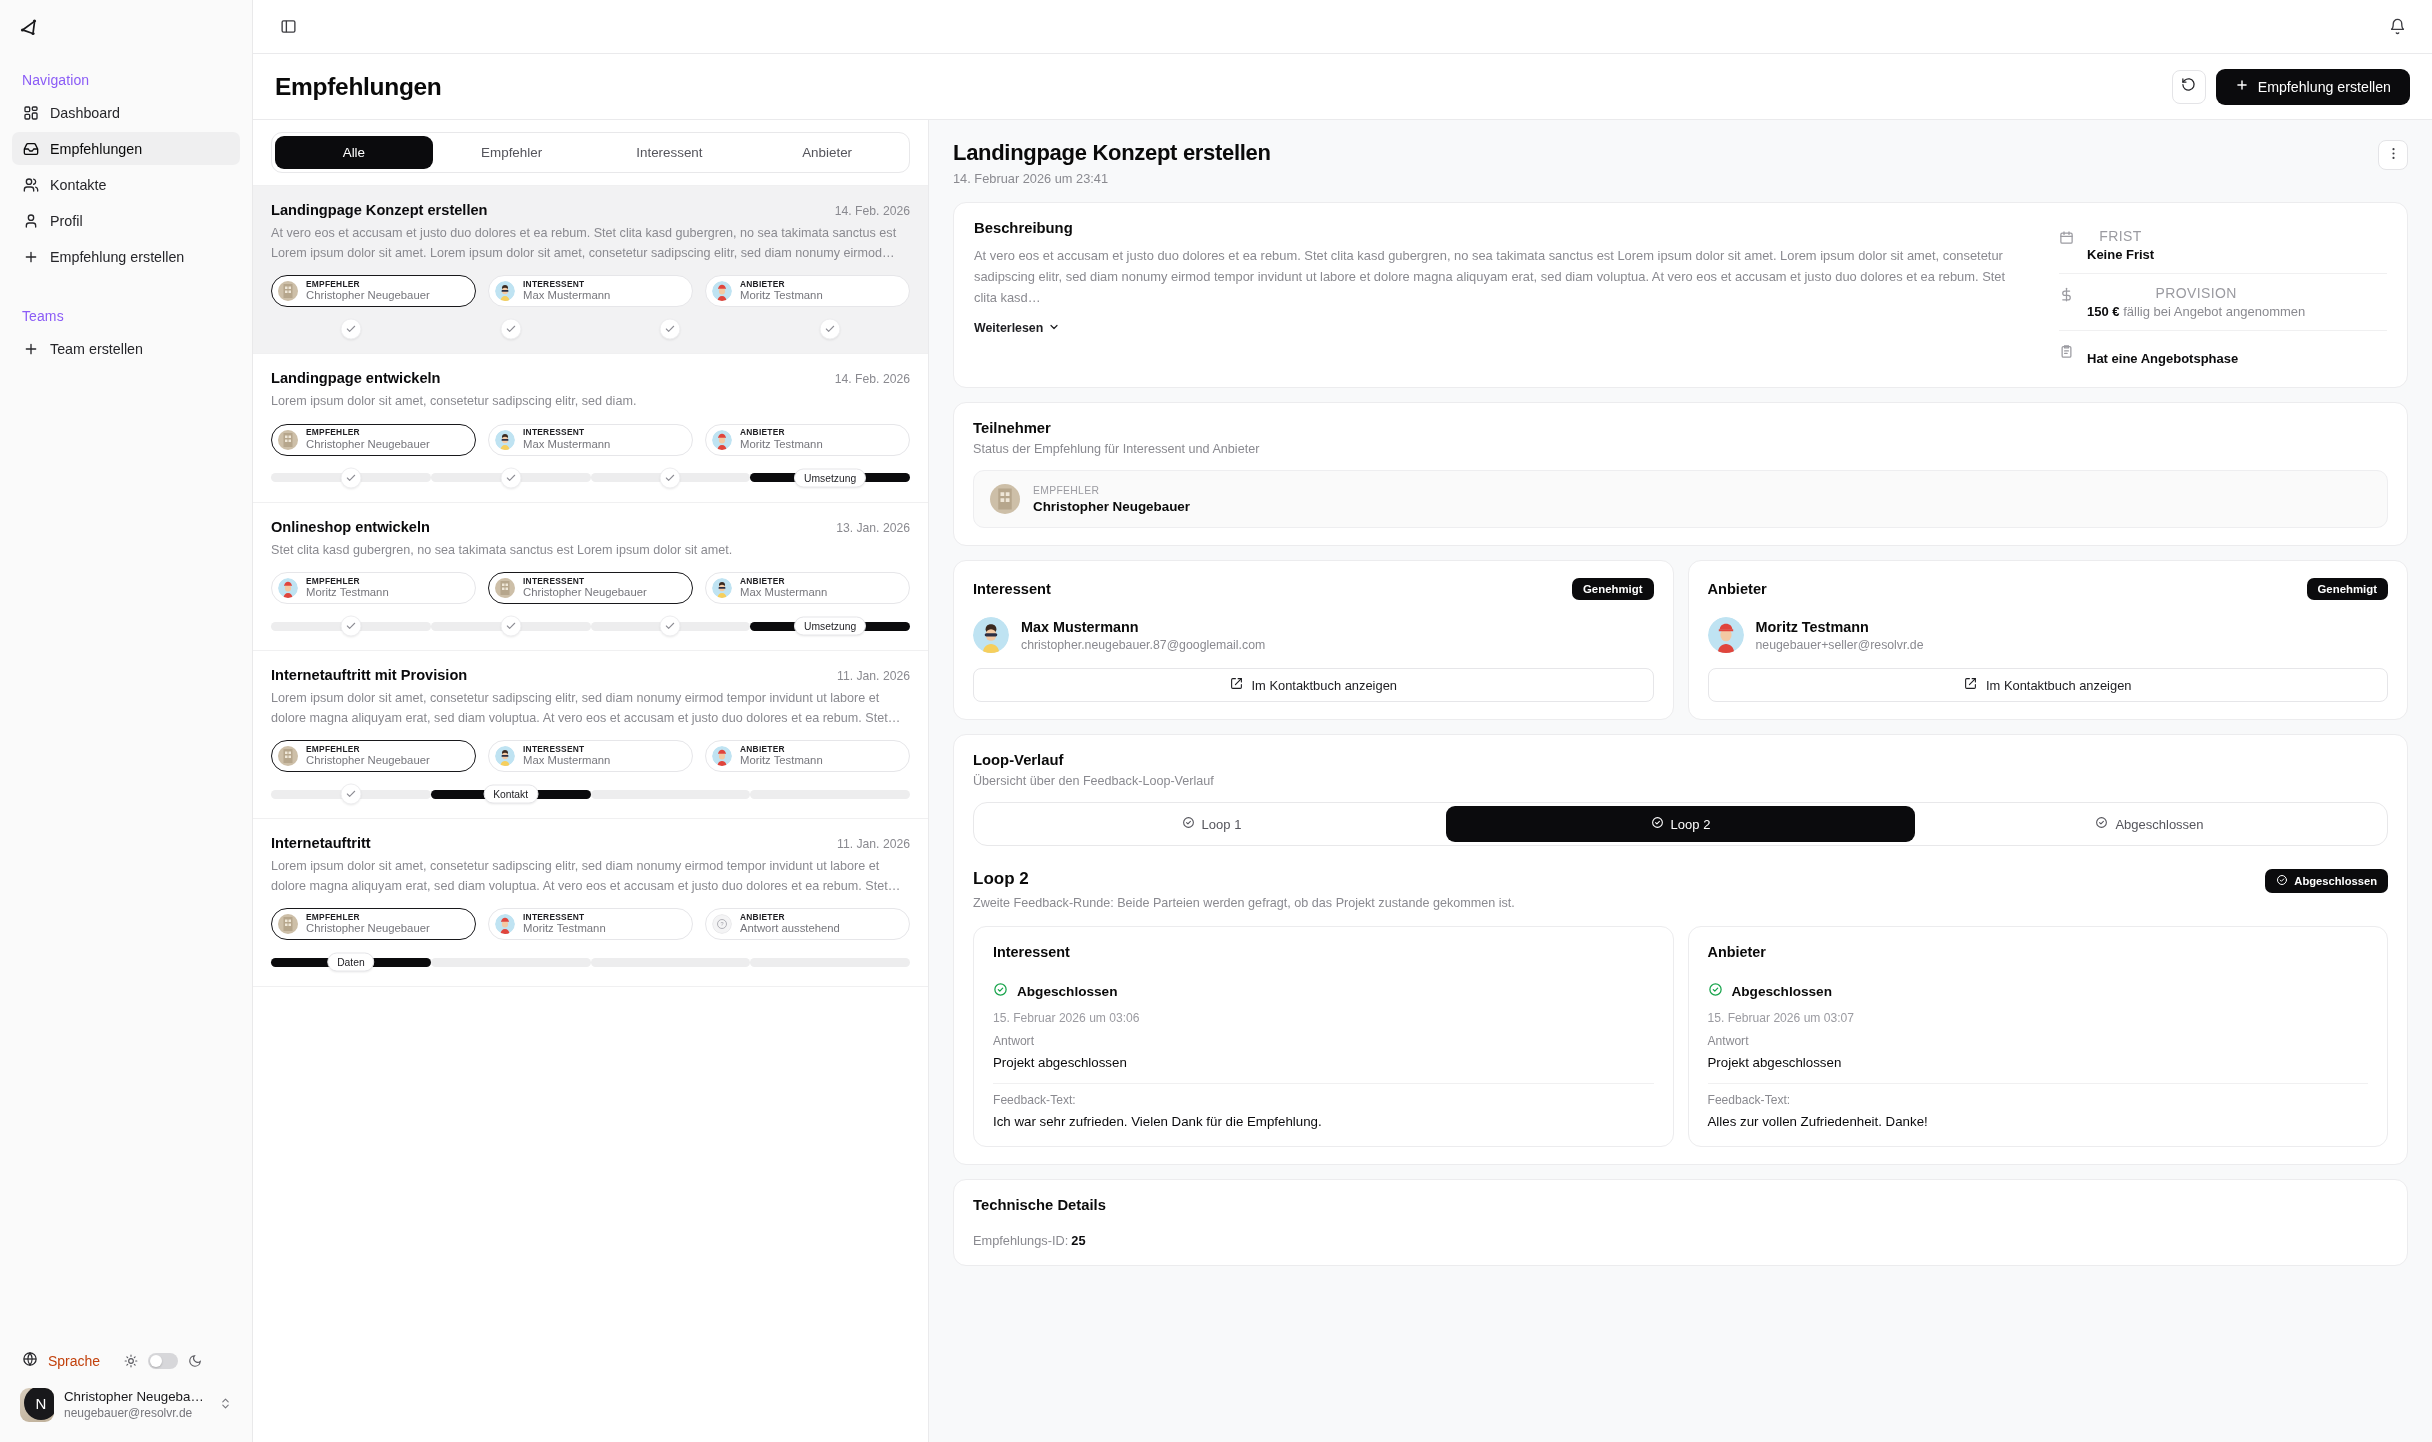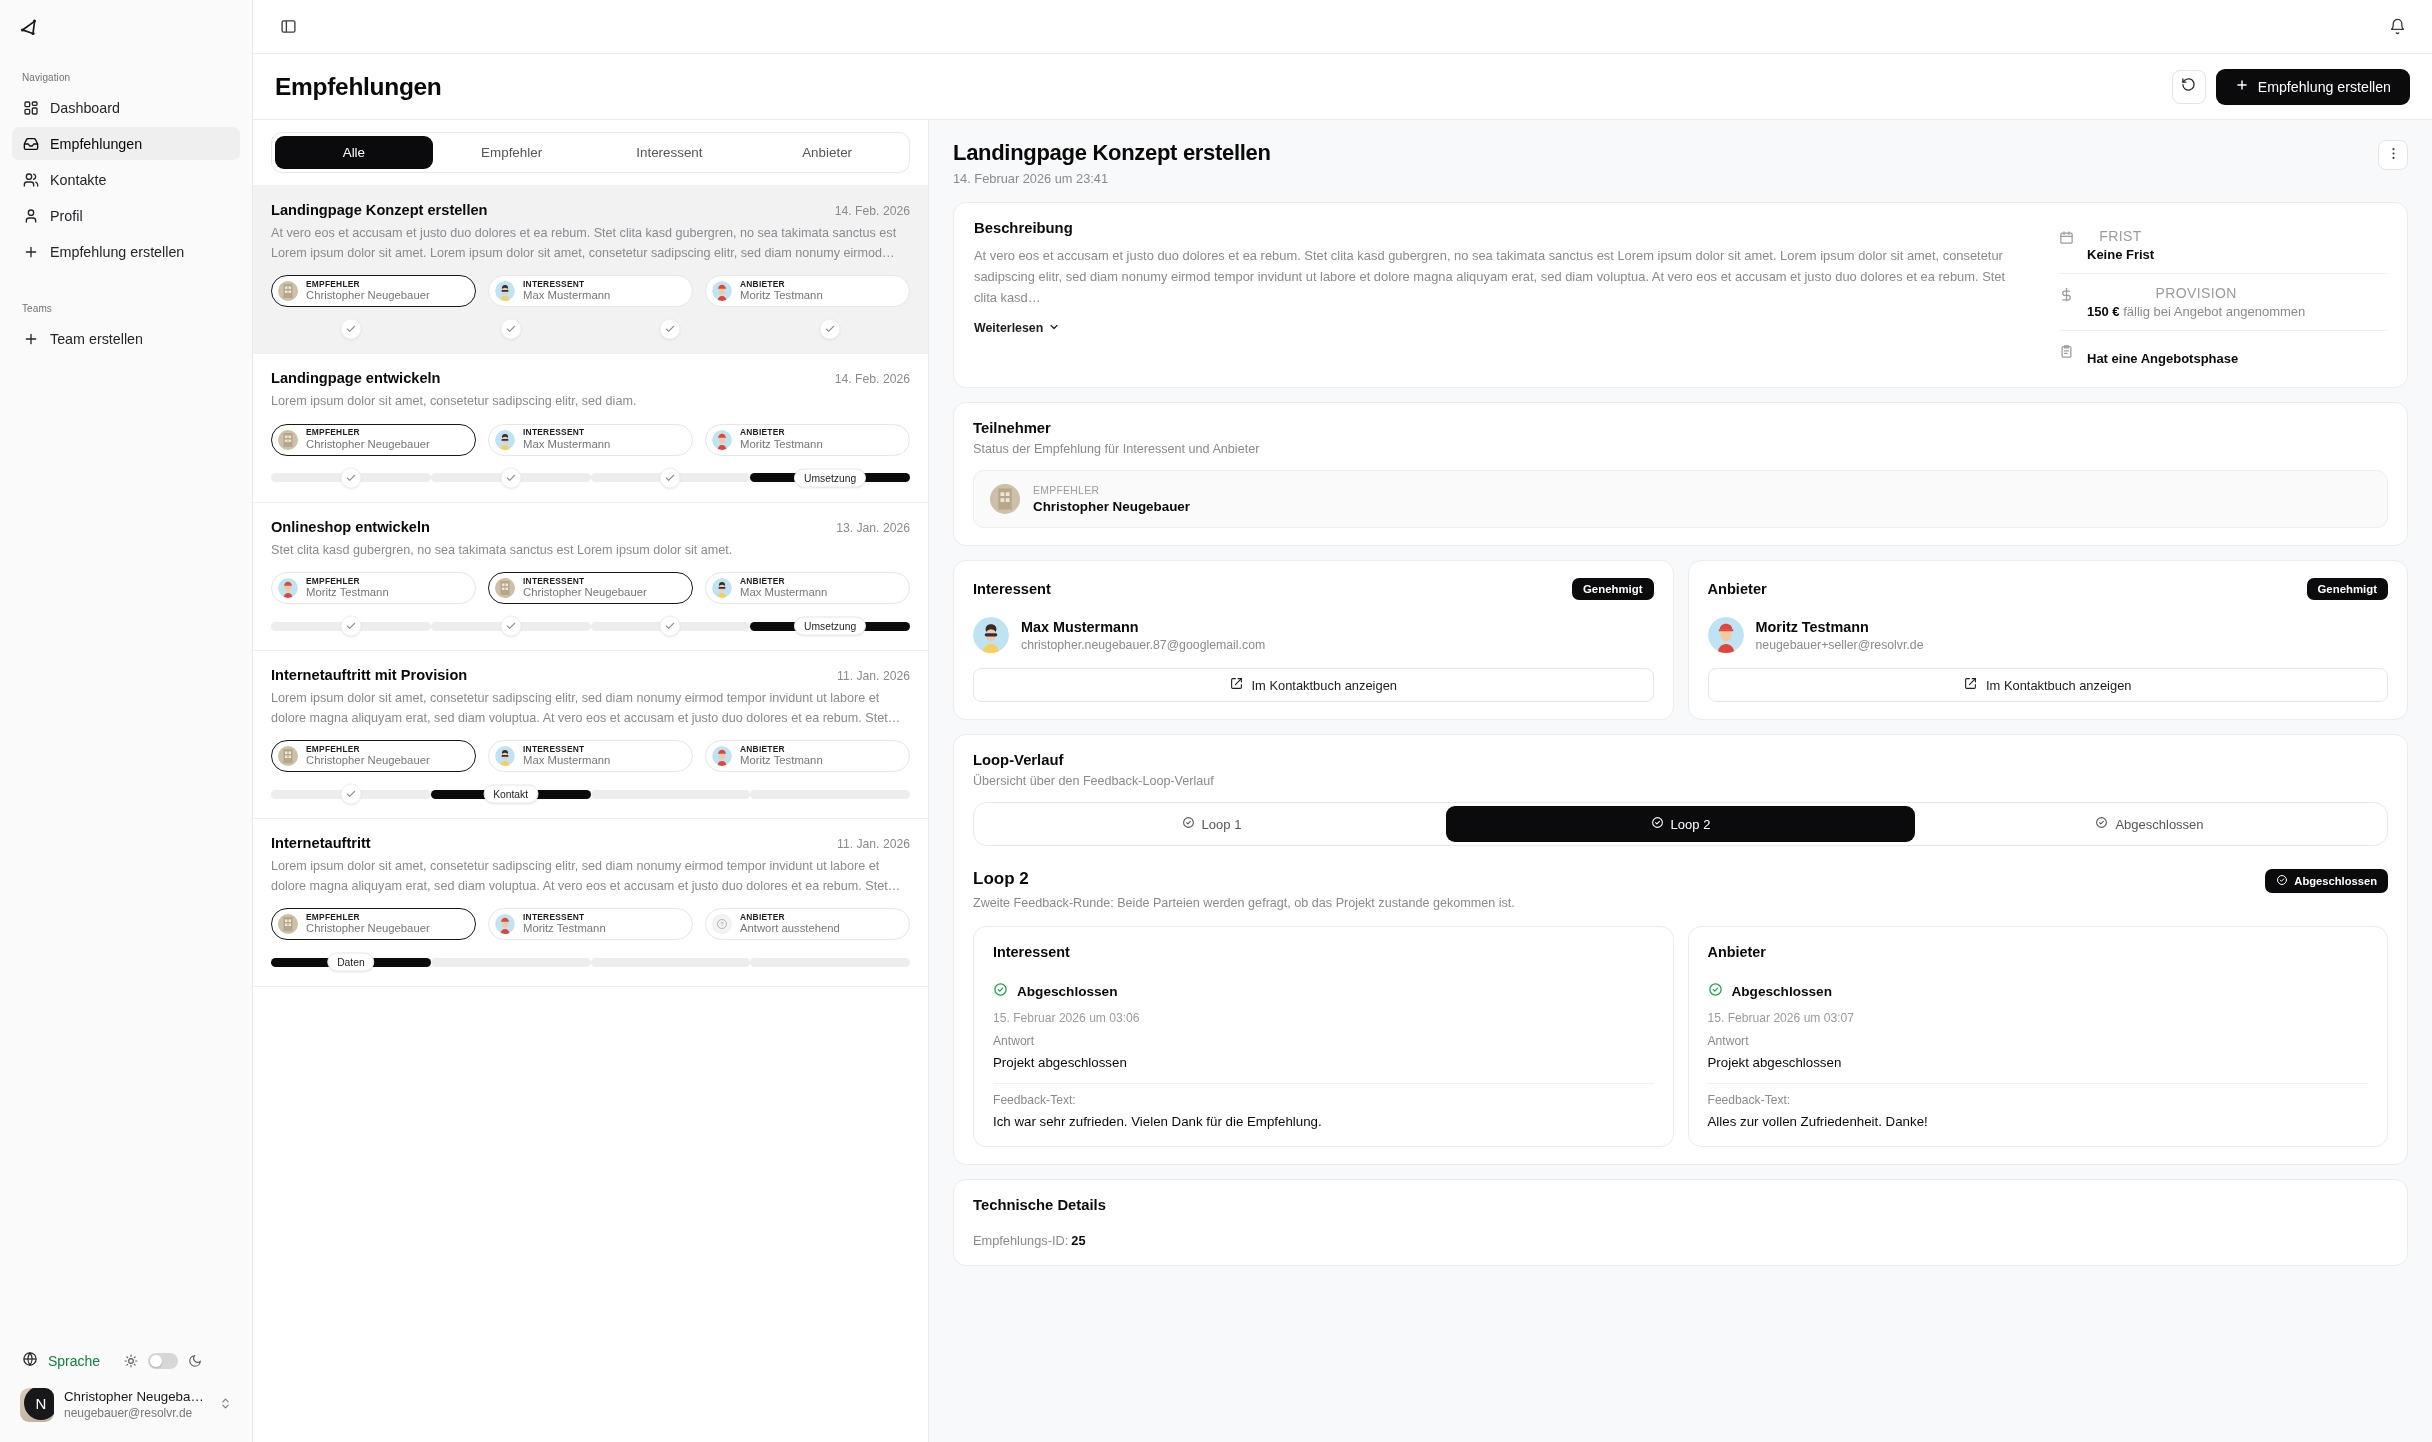--- a/index.html
+++ b/index.html
@@ -19,39 +19,39 @@
     background: #fafafa;
     border-right: 1px solid #e9e9ea;
     display: flex; flex-direction: column;
     position: relative;
   }
   .brand { height: 54px; display: flex; align-items: center; padding: 0 18px; }
   .brand svg { display:block; }
 
   .nav-scroll { flex: 1 1 auto; padding: 12px 12px 0 12px; overflow: hidden; }
   .nav-group-label {
-    font-size: 10px; color: #737373; letter-spacing: .1px;
+    font-size: 14px; color: #8b5cf6; letter-spacing: .1px;
     padding: 6px 10px 8px 10px;
   }
   .nav-item {
     display: flex; align-items: center; gap: 11px;
     height: 33px; padding: 0 10px; border-radius: 7px;
     font-size: 14.3px; color: #26262a; cursor: pointer;
     margin-bottom: 3px;
   }
   .nav-item.active { background: #efeff0; color: #0a0a0a; }
   .nav-item .ic { width: 17px; height: 17px; flex: 0 0 17px; display:flex; align-items:center; justify-content:center; }
   .nav-item .ic svg { display:block; }
   .nav-gap { height: 26px; }
 
   .sidebar-footer { padding: 0 12px 12px 12px; }
   .lang-row {
     display: flex; align-items: center; gap: 10px;
     padding: 8px 10px 10px 10px;
-    font-size: 14px; color: #15803d;
+    font-size: 14px; color: #c2410c;
   }
   .lang-row .label { margin-right: 14px; }
   .sun, .moon { color: #5a5a60; display:flex; }
   .toggle {
     width: 30px; height: 16px; border-radius: 9px;
     background: #d7d7da; position: relative; cursor: pointer; flex: 0 0 30px;
   }
   .toggle::after {
     content: ""; position: absolute; top: 2px; left: 2px;
     width: 12px; height: 12px; border-radius: 50%; background: #fff;

